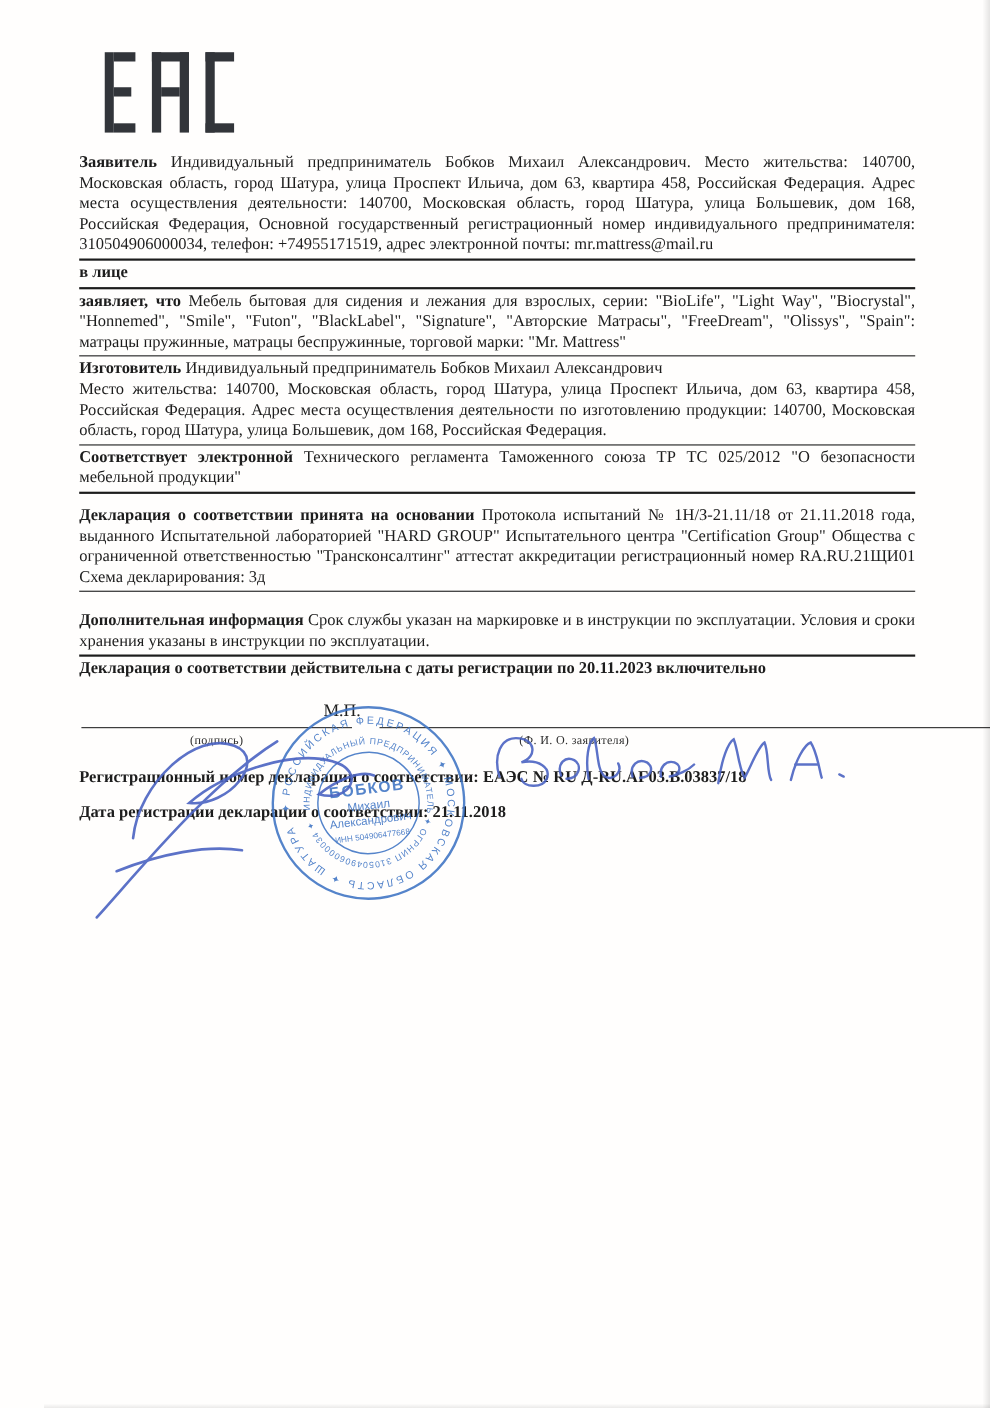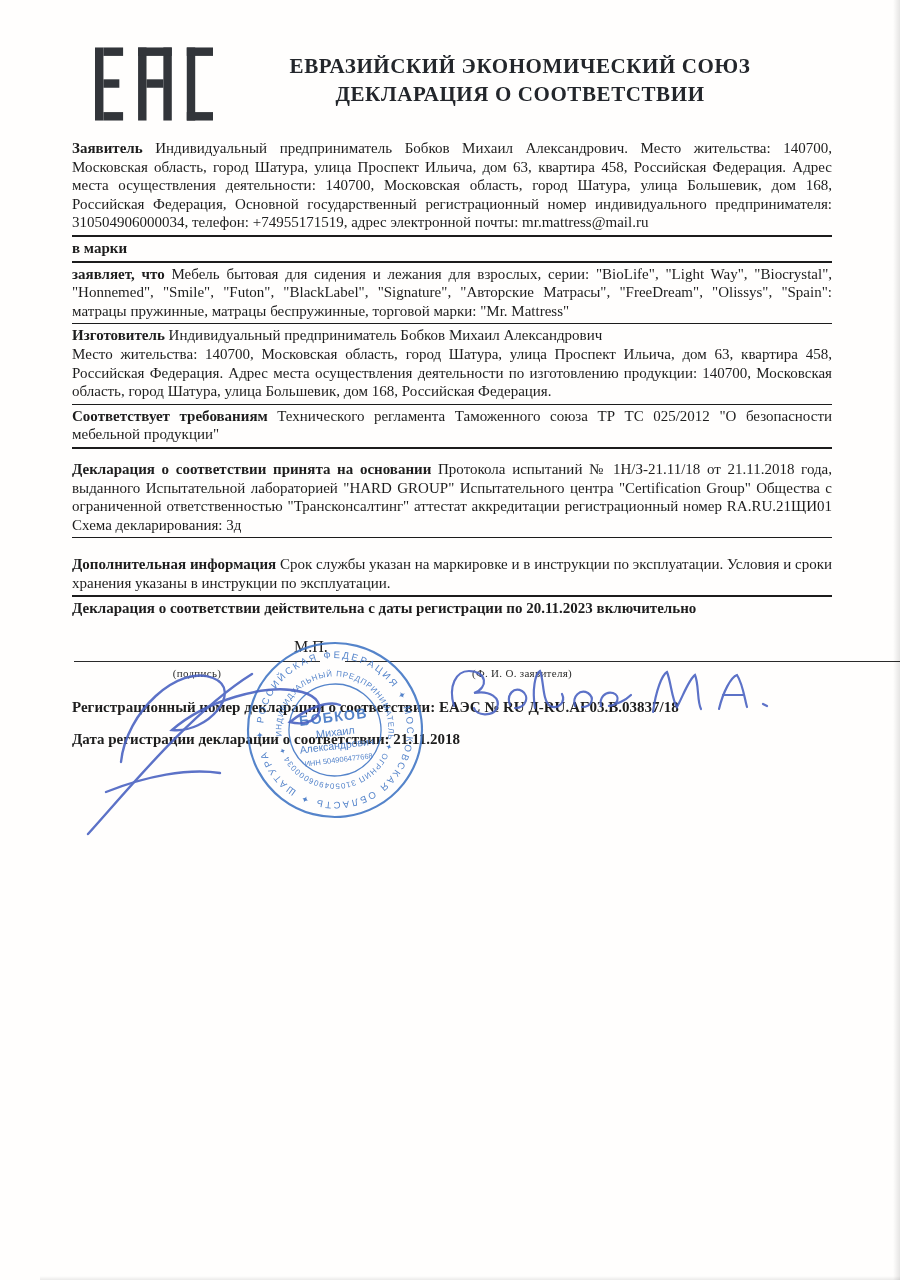--- a/index.html
+++ b/index.html
@@ -71,43 +71,39 @@
       <rect x="73" y="0" width="9" height="78"></rect>
       <rect x="46" y="0" width="36" height="9"></rect>
       <rect x="55" y="34" width="18" height="9"></rect>
 
       <rect x="98" y="0" width="9" height="78"></rect>
       <rect x="98" y="0" width="28" height="9"></rect>
       <rect x="98" y="69" width="28" height="9"></rect>
     </g>
   </svg>
 
-  <div class="doc-title">
-    <div>ЕВРАЗИЙСКИЙ ЭКОНОМИЧЕСКИЙ СОЮЗ</div>
-    <div>ДЕКЛАРАЦИЯ О СООТВЕТСТВИИ</div>
-  </div>
 
   <div class="content">
 
     <p><b class="lead">Заявитель</b><span> Индивидуальный предприниматель Бобков Михаил Александрович. Место жительства: 140700, Московская область, город Шатура, улица Проспект Ильича, дом 63, квартира 458, Российская Федерация. Адрес места осуществления деятельности: 140700, Московская область, город Шатура, улица Большевик, дом 168, Российская Федерация, Основной государственный регистрационный номер индивидуального предпринимателя: 310504906000034, телефон: +74955171519, адрес электронной почты: mr.mattress@mail.ru</span></p>
 
     <div class="rule"></div>
-    <p><b class="lead">в марки</b></p>
+    <p><b class="lead">в лице</b></p>
     <div class="rule"></div>
 
     <p><b class="lead">заявляет, что</b><span> Мебель бытовая для сидения и лежания для взрослых, серии: "BioLife", "Light Way", "Biocrystal", "Honnemed", "Smile", "Futon", "BlackLabel", "Signature", "Авторские Матрасы", "FreeDream", "Olissys", "Spain": матрацы пружинные, матрацы беспружинные, торговой марки: "Mr. Mattress"</span></p>
 
     <div class="rule thin"></div>
 
     <p><b class="lead">Изготовитель</b><span> Индивидуальный предприниматель Бобков Михаил Александрович</span></p>
     <p>Место жительства: 140700, Московская область, город Шатура, улица Проспект Ильича, дом 63, квартира 458, Российская Федерация. Адрес места осуществления деятельности по изготовлению продукции: 140700, Московская область, город Шатура, улица Большевик, дом 168, Российская Федерация.</p>
 
     <div class="rule thin"></div>
 
-    <p><b class="lead">Соответствует требованиям</b><span> Технического регламента Таможенного союза ТР ТС 025/2012 "О безопасности мебельной продукции"</span></p>
+    <p><b class="lead">Соответствует электронной</b><span> Технического регламента Таможенного союза ТР ТС 025/2012 "О безопасности мебельной продукции"</span></p>
 
     <div class="rule"></div>
     <div class="gap10"></div>
 
     <p><b class="lead">Декларация о соответствии принята на основании</b><span> Протокола испытаний № 1Н/З-21.11/18 от 21.11.2018 года, выданного Испытательной лабораторией "HARD GROUP" Испытательного центра "Certification Group" Общества с ограниченной ответственностью "Трансконсалтинг" аттестат аккредитации регистрационный номер RA.RU.21ЩИ01 Схема декларирования: 3д</span></p>
 
     <div class="rule thin"></div>
     <div class="gap16"></div>
 
     <p><b class="lead">Дополнительная информация</b><span> Срок службы указан на маркировке и в инструкции по эксплуатации. Условия и сроки хранения указаны в инструкции по эксплуатации.</span></p>

